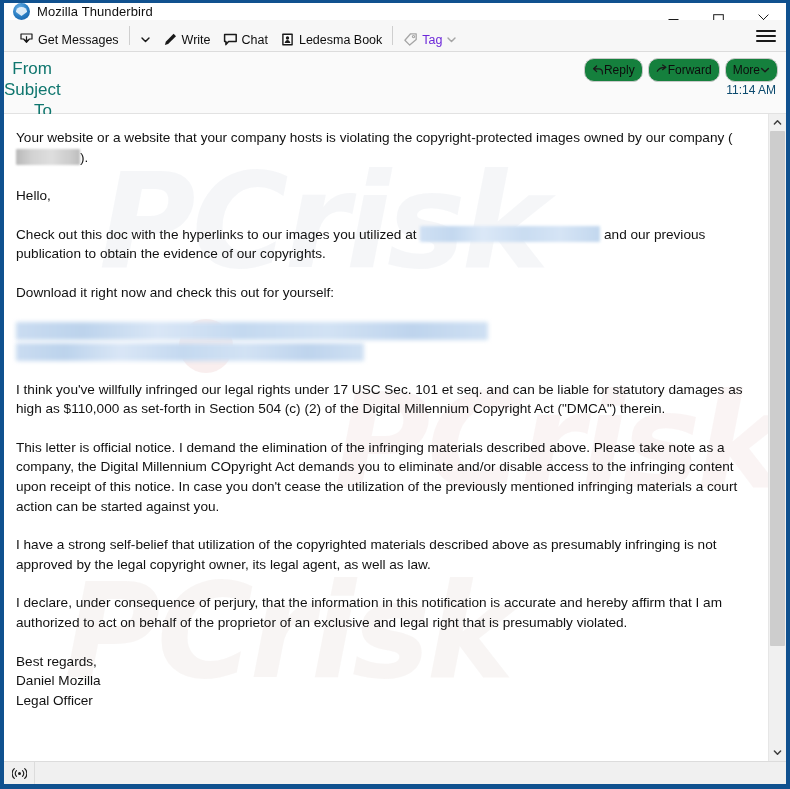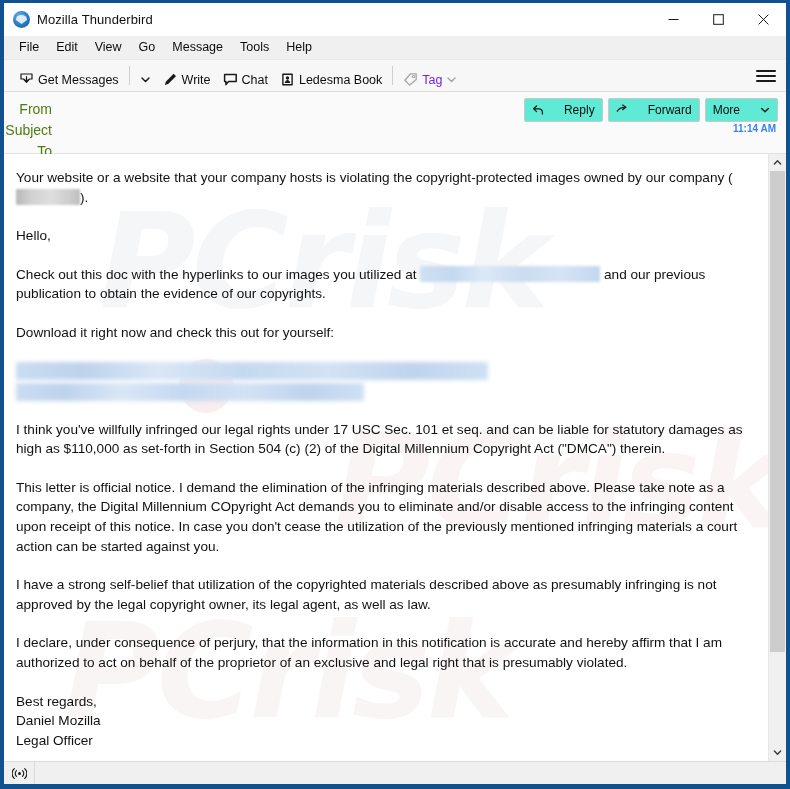--- a/index.html
+++ b/index.html
@@ -23,21 +23,21 @@
     border: 4px solid #10518f;
     border-top-width: 3px;
     border-bottom-width: 5px;
     display: flex;
     flex-direction: column;
     overflow: hidden;
   }
 
   
   .titlebar {
-    height: 33px;
+    height: 17px;
     background: #ffffff;
     display: flex;
     align-items: center;
     flex: 0 0 auto;
     position: relative;
   }
   .tb-logo {
     width: 17px; height: 17px;
     margin-left: 9px; margin-right: 7px;
     border-radius: 50%;
@@ -141,49 +141,49 @@
   }
   .hrow {
     display: flex;
     align-items: center;
     height: 21px;
     padding-left: 0;
   }
   .hlabel {
     width: 48px;
     text-align: right;
-    font-size: 14px;
-    color: #4d7c0f;
+    font-size: 17px;
+    color: #0f766e;
     padding-right: 6px;
     flex: 0 0 auto;
   }
   .hactions {
     position: absolute;
     right: 8px; top: 6px;
     display: flex;
     gap: 5px;
   }
   .hbtn {
     border: 1px solid #c9c9c9;
-    background: #5eead4;
-    border-radius: 2px;
+    background: #15803d;
+    border-radius: 10px;
     height: 22px;
     padding: 0 7px;
     font-size: 12px;
     color: #0d0d0d;
-    display: flex; align-items: center; gap: 20px;
+    display: flex; align-items: center; gap: 0;
     white-space: nowrap;
   }
   .hbtn svg { display: block; }
   .htime {
     position: absolute;
     right: 10px; top: 31px;
-    font-size: 10px;
-    color: #3b82f6;
-    font-weight: bold;
+    font-size: 12px;
+    color: #0c4a6e;
+    font-weight: normal;
   }
 
   
   .bodyarea {
     flex: 1 1 auto;
     display: flex;
     position: relative;
     overflow: hidden;
     background: #ffffff;
     min-height: 0;
@@ -331,29 +331,20 @@
       </div>
       <div class="wbtn">
         <svg width="11" height="11" viewBox="0 0 11 11">
             <line x1="0.6" y1="0.6" x2="10.4" y2="10.4" stroke="currentColor" stroke-width="1"></line>
             <line x1="10.4" y1="0.6" x2="0.6" y2="10.4" stroke="currentColor" stroke-width="1"></line>
           </svg>
       </div>
     </div>
   </div>
 
-  <div class="menubar">
-    <div class="menu-item"><span>File</span></div>
-    <div class="menu-item"><span>Edit</span></div>
-    <div class="menu-item"><span>View</span></div>
-    <div class="menu-item"><span>Go</span></div>
-    <div class="menu-item"><span>Message</span></div>
-    <div class="menu-item"><span>Tools</span></div>
-    <div class="menu-item"><span>Help</span></div>
-  </div>
 
   <div class="toolbar">
 
     <div class="tbtn">
       <span>
         <svg width="15" height="15" viewBox="0 0 15 15">
           <path d="M2 2 h11 v5 h-2.6 l-2.9 3.4 -2.9 -3.4 H2 Z" fill="none" stroke="#1a1a1a" stroke-width="1.2" stroke-linejoin="round"></path>
           <path d="M7.5 4.2 v5.2 M5.6 7.6 l1.9 2 1.9 -2" fill="none" stroke="#1a1a1a" stroke-width="1.2"></path>
         </svg>
       </span>

